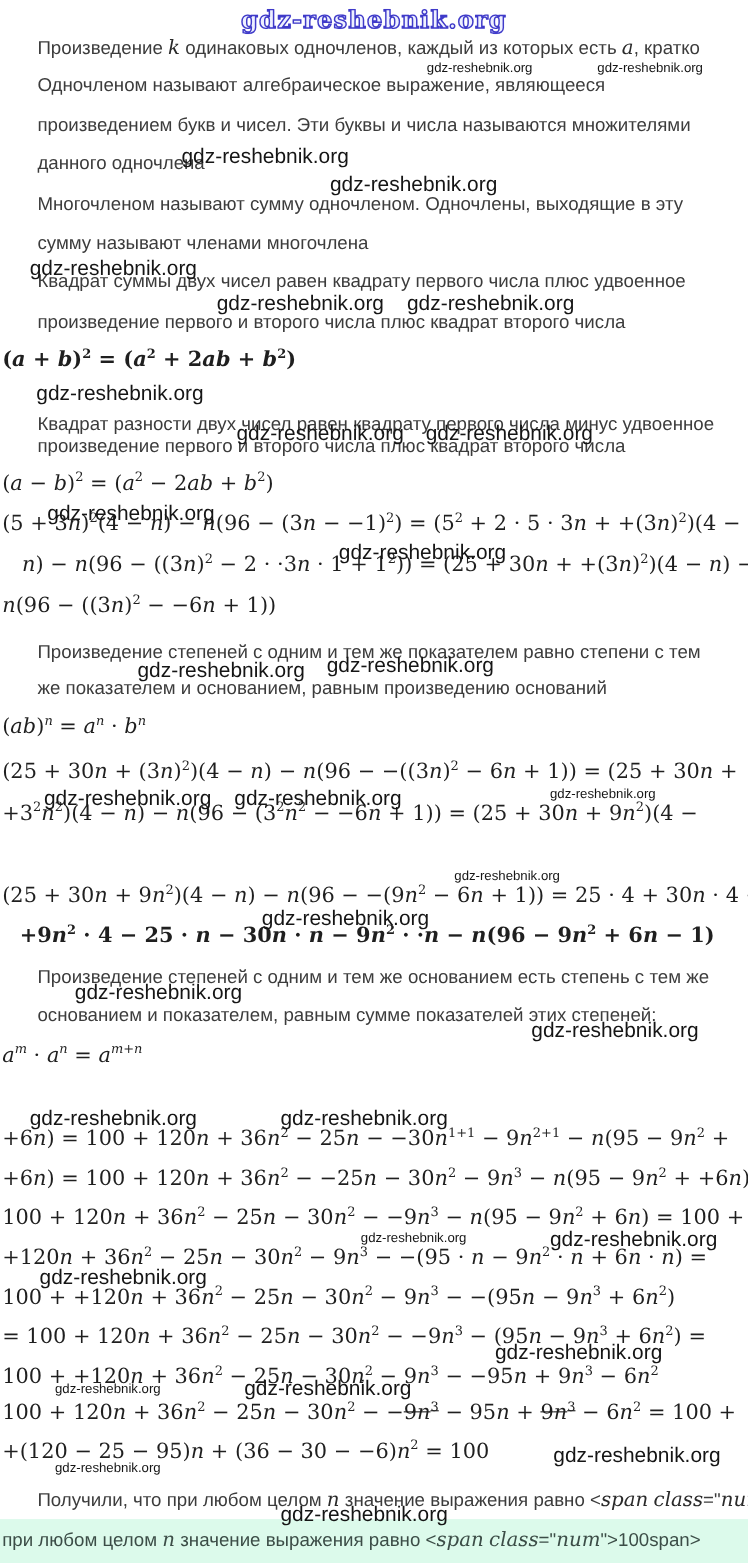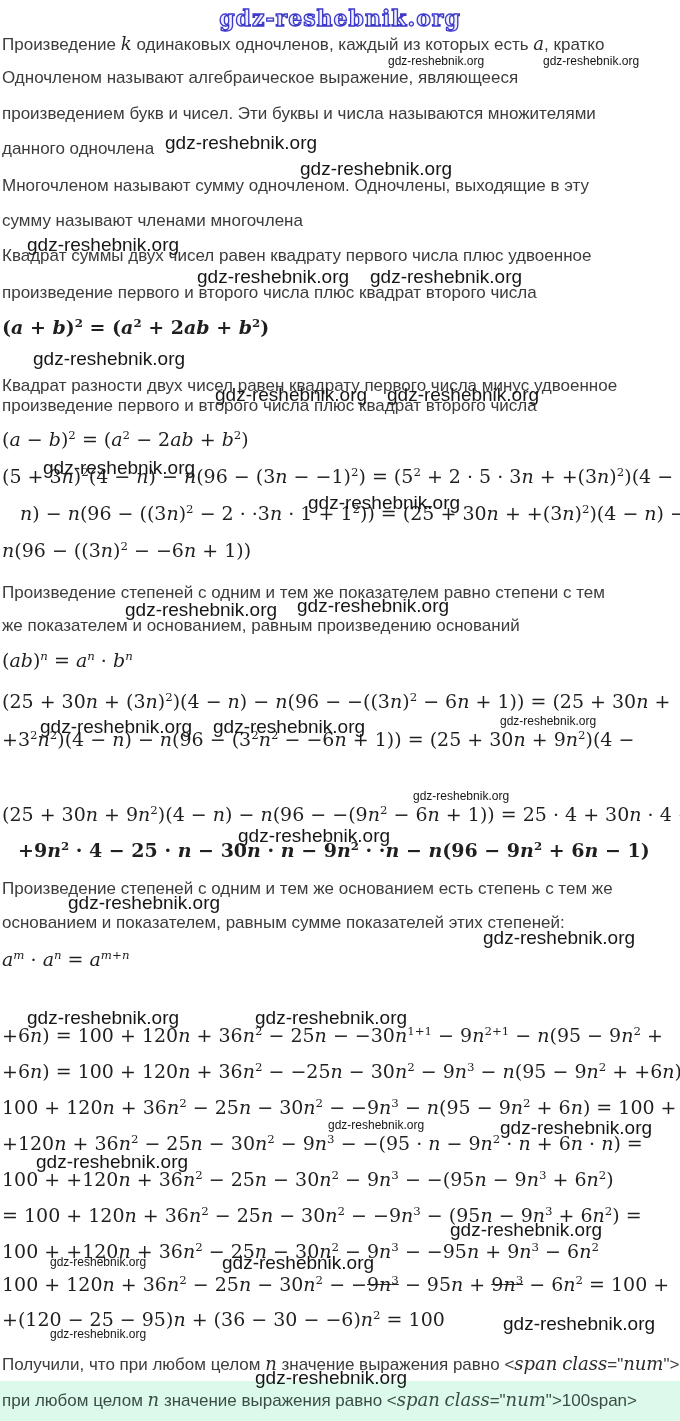--- a/index.html
+++ b/index.html
@@ -3,21 +3,21 @@
 <meta charset="utf-8">
 <style>
   html,body{margin:0;padding:0;background:#888;}
   #page{position:relative;width:680px;height:1421px;background:#ffffff;overflow:hidden;
         font-family:"Liberation Sans",sans-serif;}
   .header{position:absolute;top:5px;left:0;width:100%;text-align:center;
           font-family:"DejaVu Serif",serif;font-weight:bold;font-size:22px;
           letter-spacing:1px;color:#eef0ff;-webkit-text-stroke:1.3px #3f3ac9;
           text-shadow:0 0 1px #3f3ac9;}
   .line{position:absolute;white-space:nowrap;line-height:1.15;}
-  .text{font-family:"Liberation Sans",sans-serif;font-size:17px;color:#3c3c3c;}
+  .text{font-family:"Liberation Sans",sans-serif;font-size:17px;color:#3c3c3c;margin-left:32px;}
   .text i{font-family:"DejaVu Serif",serif;font-style:italic;font-size:18px;color:#2a2a2a;}
   .math{font-family:"DejaVu Serif",serif;font-size:19px;color:#1f1f1f;}
   .math i{font-style:italic;}
   sup{font-size:62%;vertical-align:super;line-height:0;}
   .strike{text-decoration:line-through;}
   .wm{position:absolute;font-family:"Liberation Sans",sans-serif;color:#151515;
       white-space:nowrap;line-height:1;}
   .footer-band{position:absolute;left:0;width:100%;}
   .footer-text{position:absolute;left:2px;top:8px;font-family:"Liberation Sans",sans-serif;
       font-size:17px;}

